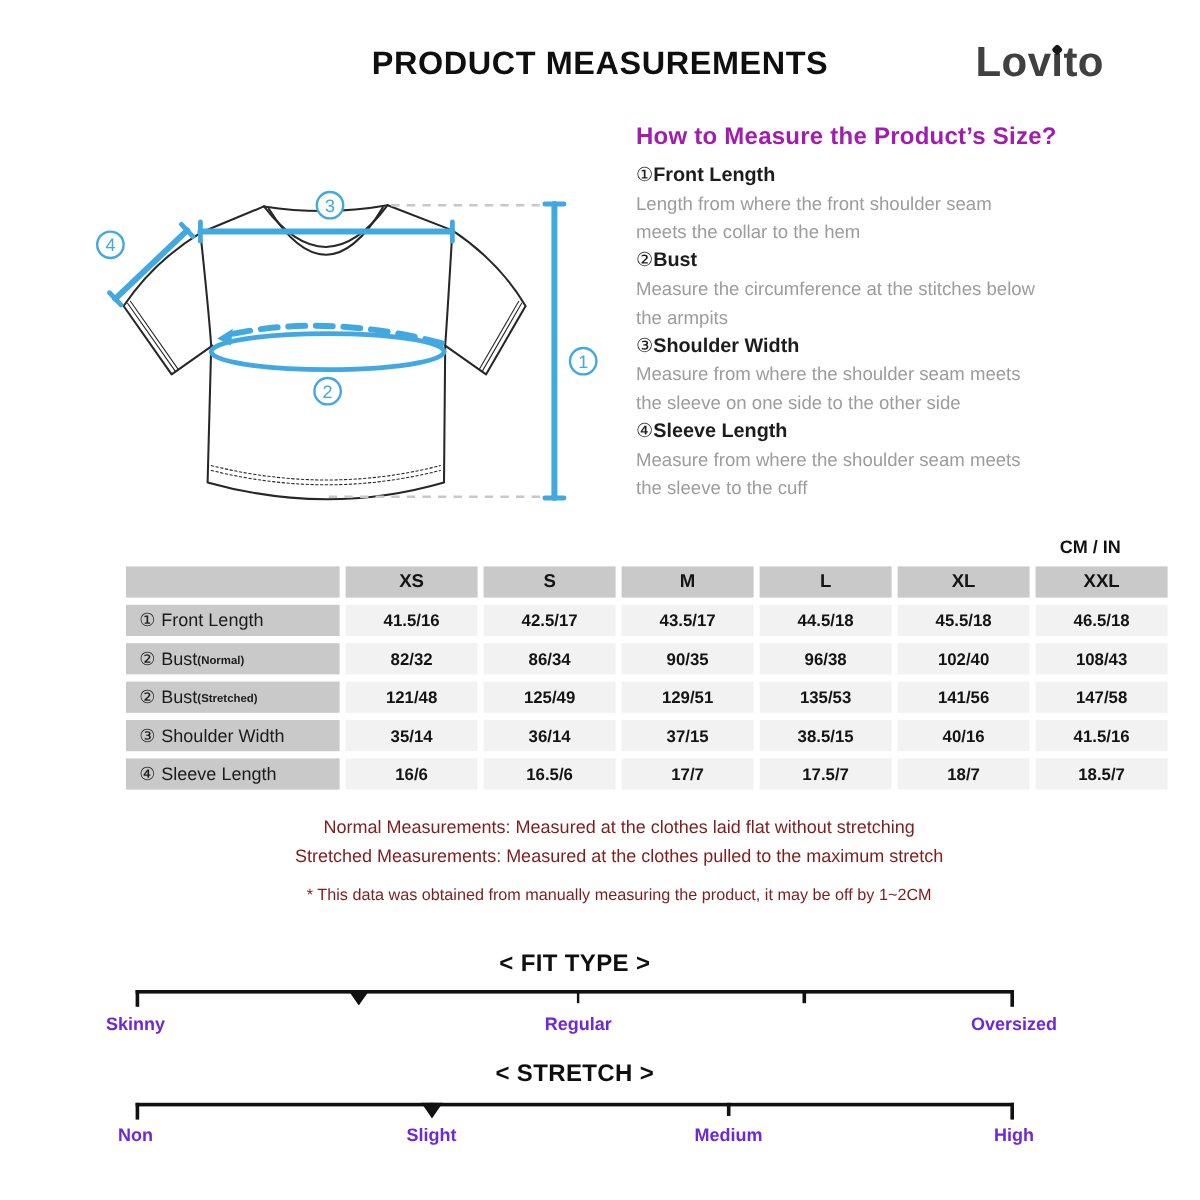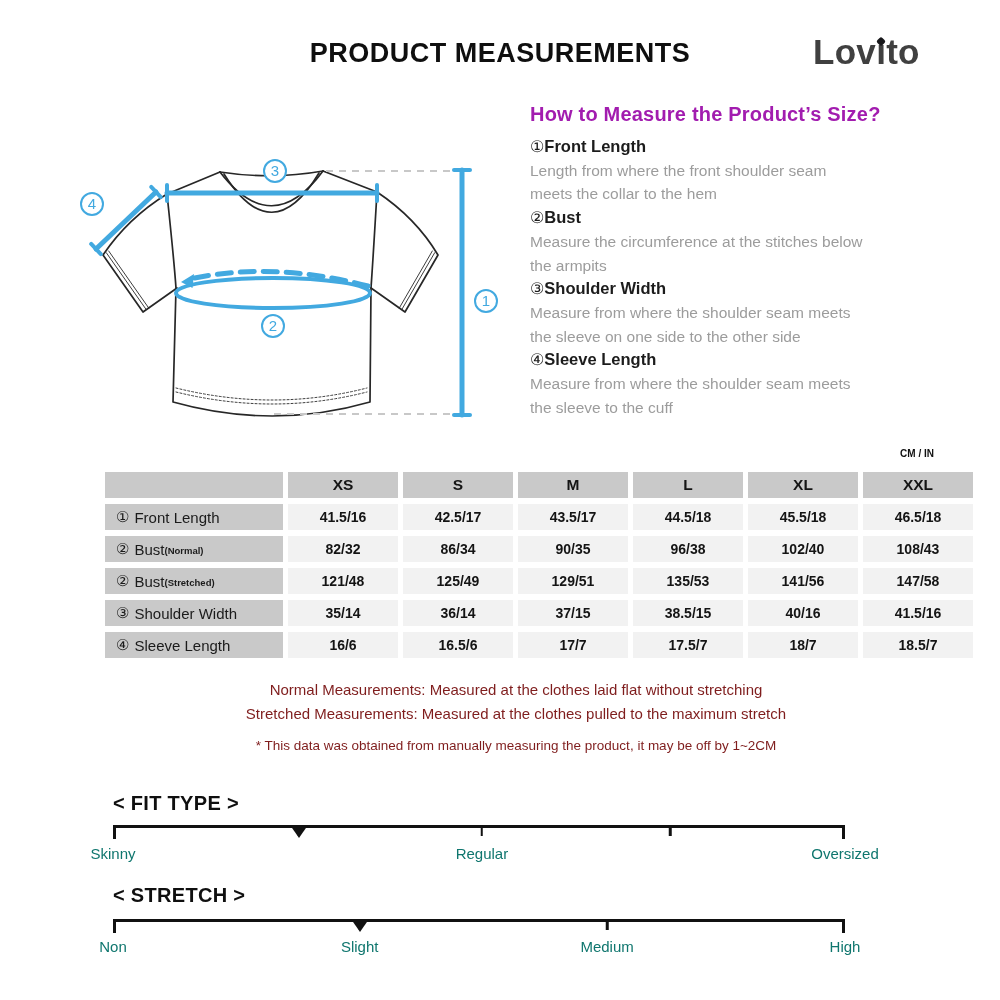--- a/index.html
+++ b/index.html
@@ -19,51 +19,51 @@
 
   
   .howto{position:absolute;left:530px;top:103px;width:440px;}
   .howto-heading{font-size:20px;font-weight:bold;color:#a21caf;margin-bottom:9px;letter-spacing:.2px;}
   .howto-item-title{font-size:16.5px;font-weight:bold;color:#1c1c1c;line-height:23.7px;}
   .howto-item-title .cnum{font-weight:normal;font-size:16px;}
   .howto-desc{font-size:15.5px;color:#9c9c9c;line-height:23.7px;}
 
   
   .units{position:absolute;left:730px;top:448px;width:204px;text-align:right;
-         font-size:10px;font-weight:bold;color:#111;}
+         font-size:15px;font-weight:bold;color:#111;}
   .size-table{position:absolute;left:66px;top:472px;display:grid;
               grid-template-columns:178px repeat(6,110px);grid-auto-rows:26px;
               column-gap:5px;row-gap:6px;padding-left:39px;}
   .cell{display:flex;align-items:center;justify-content:center;}
   .cell.head{background:#c9c9c9;font-size:15.5px;font-weight:bold;color:#141414;}
   .cell.rowlabel{background:#c9c9c9;justify-content:flex-start;padding-left:11px;
                  font-size:15px;color:#1b1b1b;}
   .cell.rowlabel .cnum{font-size:15px;margin-right:5px;}
   .cell.rowlabel .sub{font-size:9.5px;font-weight:bold;margin-top:3px;}
   .cell.val{background:#f2f2f2;font-size:14px;font-weight:bold;color:#141414;text-align:right;}
 
   
   .note-line{position:absolute;left:16px;width:1000px;text-align:center;color:#7f1d1d;}
   .note-1{top:681px;font-size:15px;}
   .note-2{top:705px;font-size:15px;}
   .note-3{top:738px;font-size:13.5px;}
 
   
-  .scale-title{position:absolute;left:113px;width:732px;
+  .scale-title{position:absolute;left:113px;width:732px;text-align:center;
                font-size:20px;font-weight:bold;color:#0f0f0f;letter-spacing:.3px;}
   .scale-line{position:absolute;left:113px;width:732px;height:3px;background:#111;}
   .scale-line .endtick{position:absolute;top:0;width:3px;height:14px;background:#111;}
   .scale-line .endtick.l{left:0;} .scale-line .endtick.r{right:0;}
   .scale-line .tick{position:absolute;top:0;width:2.5px;height:11px;background:#111;transform:translateX(-50%);}
   .scale-line .marker{position:absolute;top:0;width:0;height:0;
         border-left:9px solid transparent;border-right:9px solid transparent;
         border-top:13px solid #111;}
   .scale-labels{position:absolute;left:113px;width:732px;height:20px;}
   .scale-labels .slabel{position:absolute;transform:translateX(-50%);white-space:nowrap;
-        font-size:15px;font-weight:normal;color:#0f766e;}
+        font-size:15px;font-weight:bold;color:#6d28d9;}
   .ft-title{top:792px;} .ft-line{top:825px;} .ft-labels{top:845px;}
   .st-title{top:884px;} .st-line{top:919px;} .st-labels{top:938px;}
 </style>
 </head>
 <body>
 
 <div class="page">
 
   <div class="title">PRODUCT MEASUREMENTS</div>
 

